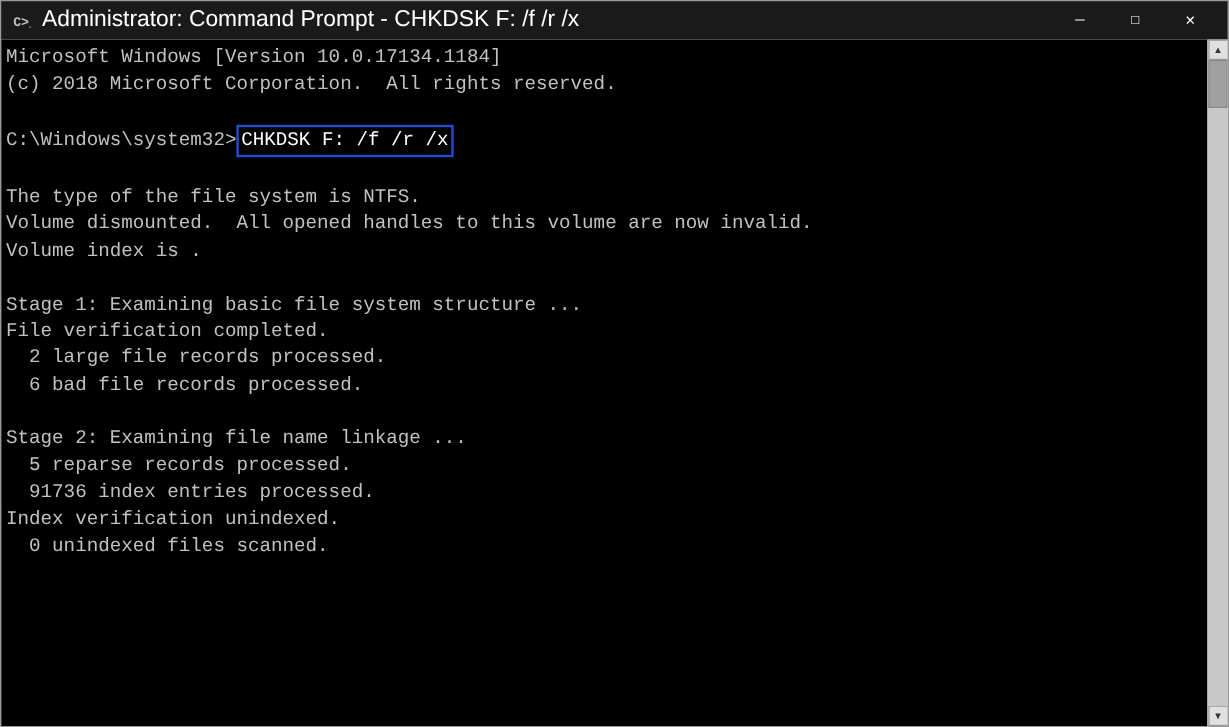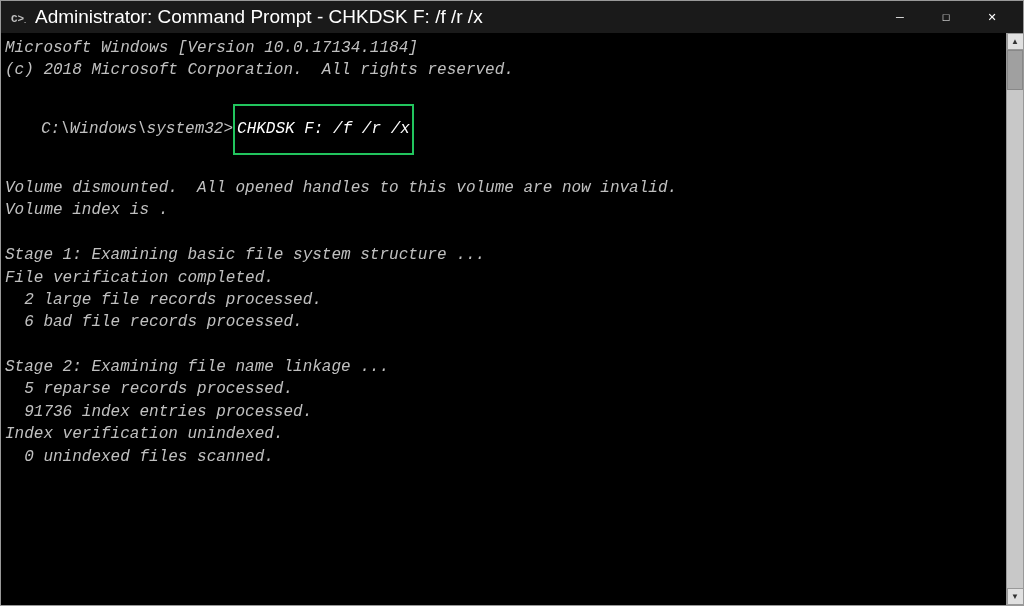--- a/index.html
+++ b/index.html
@@ -79,21 +79,20 @@
 
     .terminal {
       background: #000000;
       flex: 1;
       padding: 4px 4px 4px 4px;
       overflow-y: hidden;
       font-family: 'Courier New', Courier, monospace;
       font-size: 16px;
       color: #c0c0c0;
       line-height: 1.4;
-      font-style: italic;
     }
 
     .scrollbar {
       width: 17px;
       background: #f0f0f0;
       display: flex;
       flex-direction: column;
       align-items: center;
       border-left: 1px solid #999;
     }
@@ -130,27 +129,26 @@
     }
 
     .terminal-line {
       white-space: pre;
       min-height: 1.4em;
     }
 
     .command-line {
       display: flex;
       align-items: center;
-      margin-left: 36px;
     }
 
     .command-highlight {
       color: #ffffff;
-      border: 2px solid #22c55e;
-      padding: 12px 2px;
+      border: 2px solid #1d4ed8;
+      padding: 0 2px;
       background: #000;
     }
 
     .prompt {
       color: #c0c0c0;
     }
   </style>
 </head>
 <body>
 
@@ -179,20 +177,21 @@
 
   <div class="content-area">
     <div class="terminal">
       <div class="terminal-line">Microsoft Windows [Version 10.0.17134.1184]</div>
       <div class="terminal-line">(c) 2018 Microsoft Corporation.  All rights reserved.</div>
       <div class="terminal-line">&nbsp;</div>
       <div class="terminal-line command-line">
         <span class="prompt">C:\Windows\system32&gt;</span><span class="command-highlight">CHKDSK F: /f /r /x</span>
       </div>
       <div class="terminal-line">&nbsp;</div>
+      <div class="terminal-line">The type of the file system is NTFS.</div>
       <div class="terminal-line">Volume dismounted.  All opened handles to this volume are now invalid.</div>
       <div class="terminal-line">Volume index is .</div>
       <div class="terminal-line">&nbsp;</div>
       <div class="terminal-line">Stage 1: Examining basic file system structure ...</div>
       <div class="terminal-line">File verification completed.</div>
       <div class="terminal-line">  2 large file records processed.</div>
       <div class="terminal-line">  6 bad file records processed.</div>
       <div class="terminal-line">&nbsp;</div>
       <div class="terminal-line">Stage 2: Examining file name linkage ...</div>
       <div class="terminal-line">  5 reparse records processed.</div>

